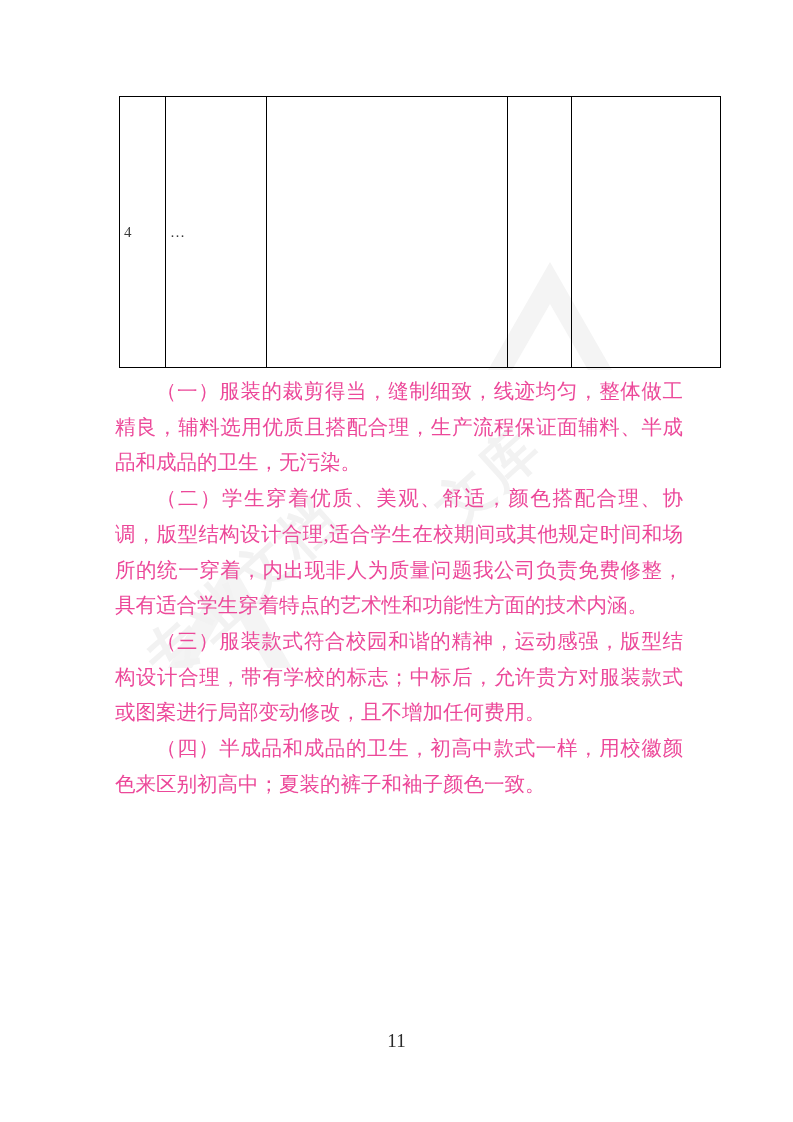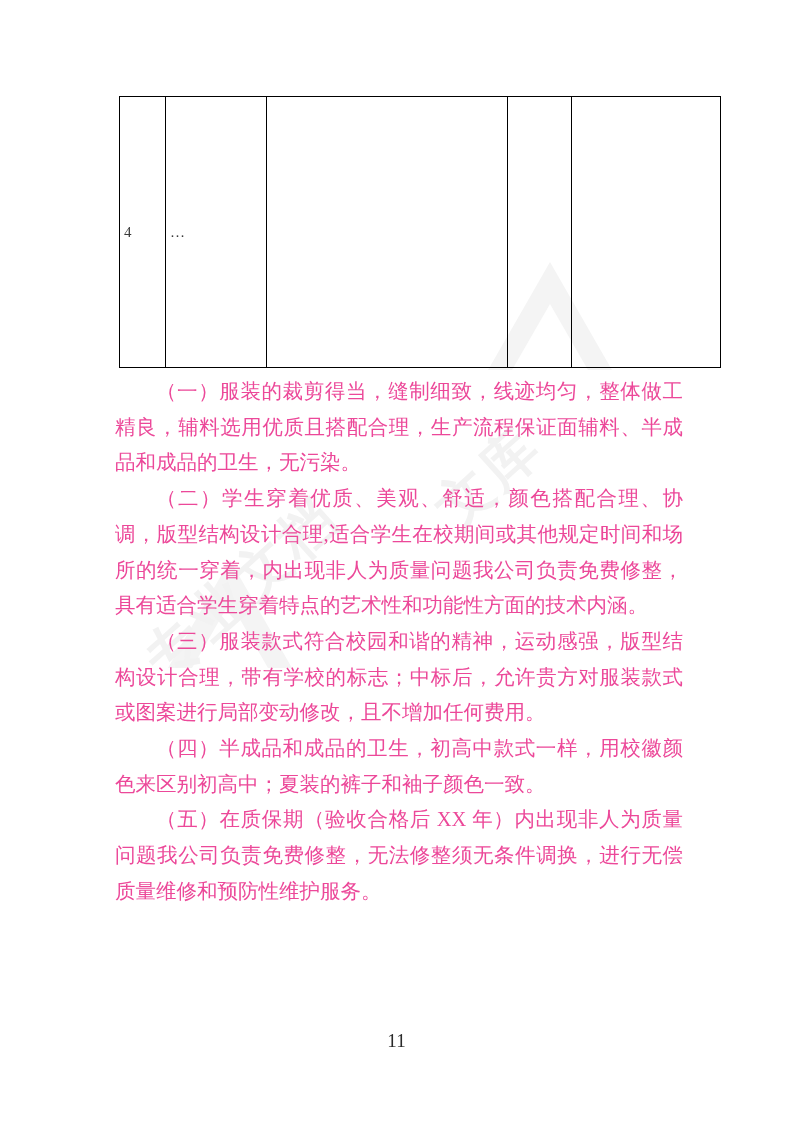--- a/index.html
+++ b/index.html
@@ -165,19 +165,18 @@
           <td class="col-note"></td>
         </tr>
       </tbody>
     </table>
 
     <div id="body-text">
       <p class="para">（一）服装的裁剪得当，缝制细致，线迹均匀，整体做工精良，辅料选用优质且搭配合理，生产流程保证面辅料、半成品和成品的卫生，无污染。</p>
       <p class="para">（二）学生穿着优质、美观、舒适，颜色搭配合理、协调，版型结构设计合理,适合学生在校期间或其他规定时间和场所的统一穿着，内出现非人为质量问题我公司负责免费修整，具有适合学生穿着特点的艺术性和功能性方面的技术内涵。</p>
       <p class="para">（三）服装款式符合校园和谐的精神，运动感强，版型结构设计合理，带有学校的标志；中标后，允许贵方对服装款式或图案进行局部变动修改，且不增加任何费用。</p>
       <p class="para">（四）半成品和成品的卫生，初高中款式一样，用校徽颜色来区别初高中；夏装的裤子和袖子颜色一致。</p>
-      <p class="para">（五）在质保期（验收合格后 XX 年）内出现非人为质量问题我公司负责免费修整，无法修整须无条件调换，进行无偿质量维修和预防性维护服务。</p>
     </div>
 
     <div id="page-number">11</div>
 
   </div>
 </div>
 
 </body></html>

